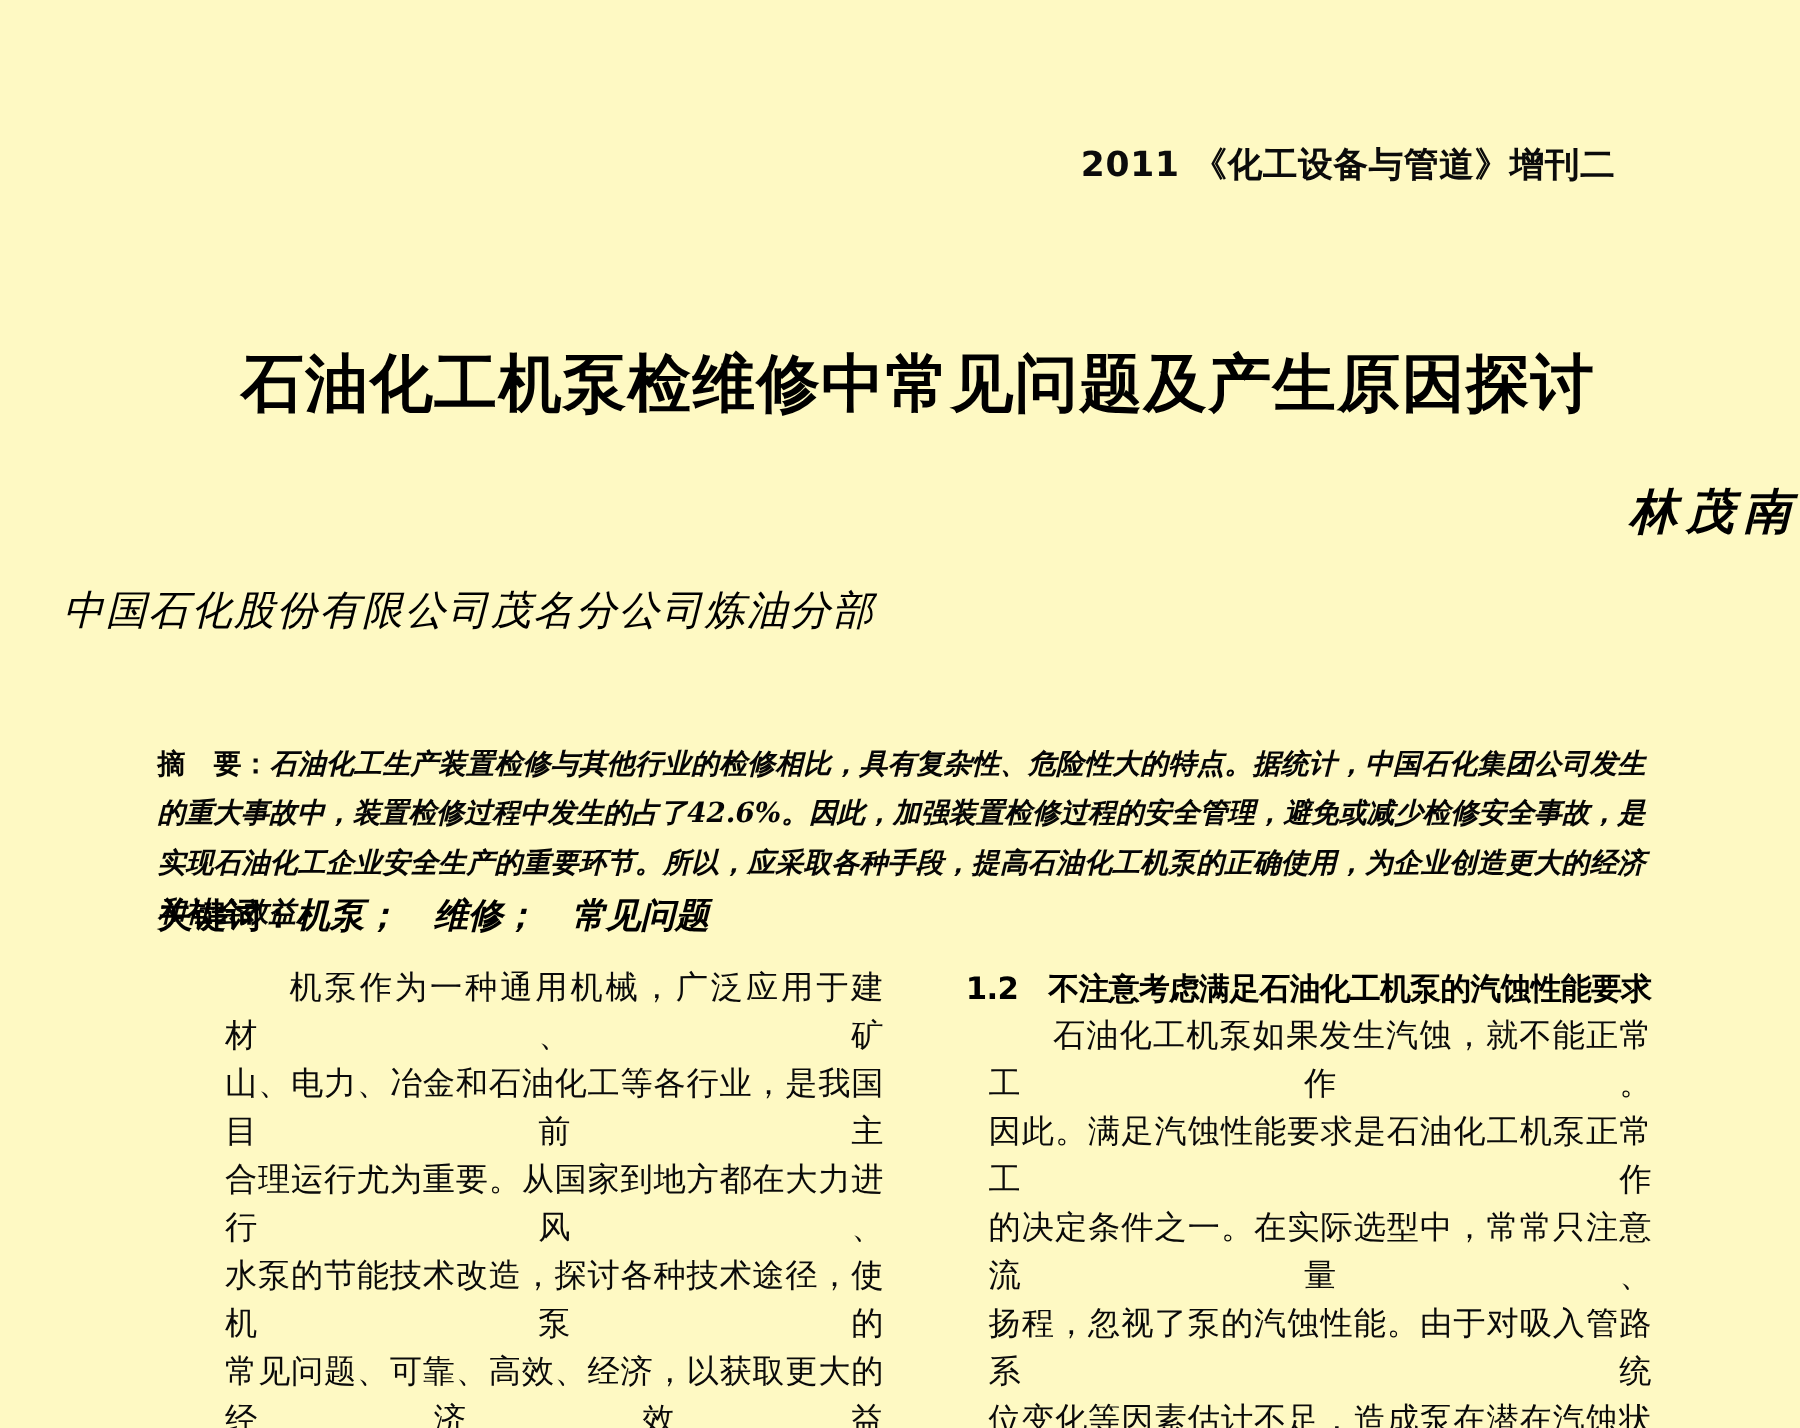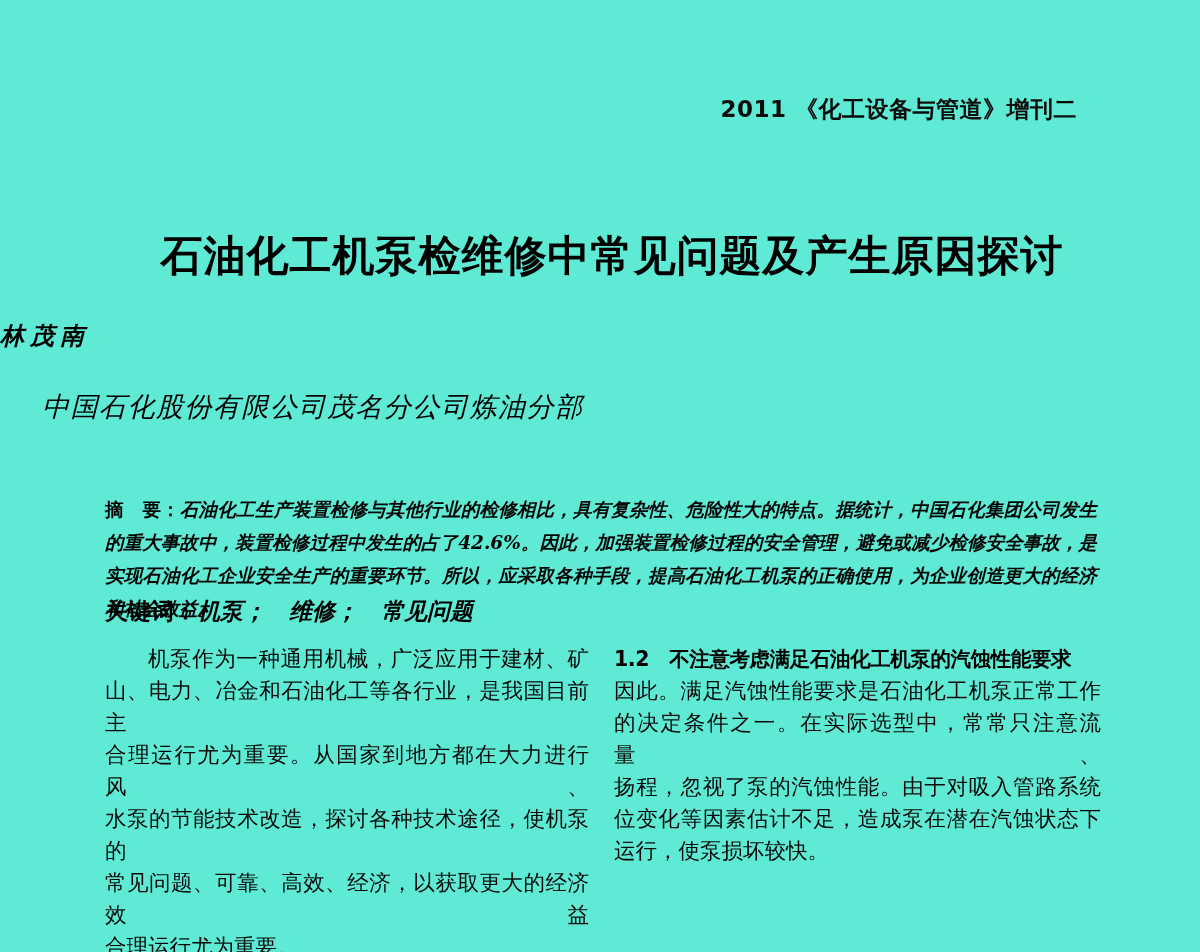--- a/index.html
+++ b/index.html
@@ -1,40 +1,40 @@
 <!DOCTYPE html>
 <html lang="zh"><head>
 <meta charset="utf-8">
 <style>
   html,body{margin:0;padding:0;background:#ffffff;}
   .page{
     position:relative;
     width:1200px;height:952px;
-    background:#5eead4;
+    background:#fef9c3;
     overflow:hidden;
     color:#000;
     font-family:"DejaVu Sans",sans-serif;
   }
   .journal-header{
     position:absolute;top:94px;right:123px;
     font-size:23px;font-weight:bold;letter-spacing:0.5px;
     color:#0b0b0b;
   }
   .title{
     position:absolute;top:228px;left:0;width:100%;
     margin:0;text-align:center;
     font-size:42px;font-weight:bold;letter-spacing:1px;
     color:#000;
     padding-left:12px;
   }
   .author{
     position:absolute;top:320px;left:0;width:100%;
-    text-align:left;
+    text-align:right;
     font-family:Liberation Sans, sans-serif;font-style:italic;font-weight:bold;
-    font-size:24px;letter-spacing:6px;
+    font-size:32px;letter-spacing:6px;
   }
   .affiliation{
     position:absolute;top:389px;left:0;width:100%;
     text-align:left;
     font-family:"DejaVu Serif",serif;font-style:italic;
     font-size:27px;letter-spacing:1.5px;font-weight:500;padding-left:42px;
   }
   .abstract{
     position:absolute;top:493px;left:105px;width:992px;
     margin:0;
@@ -55,26 +55,27 @@
   .col{
     position:absolute;top:643px;
     font-size:21.5px;line-height:32px;
     color:#0a0a0a;
   }
   .col-left{left:105px;width:484px;}
   .col-right{left:614px;width:487px;}
   .line{
     text-align:justify;
     text-align-last:justify;
+    margin-left:45px;
   }
   .line.indent{text-indent:2em;}
   .line.short{text-align-last:left;}
   .sec-h{
     margin:0;font-weight:bold;color:#000;
-    text-align:left;
+    text-align:right;
   }
   .col-right .sec-h{
     font-size:20.5px;line-height:32px;
   }
   .col-right .sec-h.tight{letter-spacing:-0.4px;}
 </style>
 </head>
 <body>
 
 <div class="page">
@@ -100,20 +101,21 @@
     <div class="line">山、电力、冶金和石油化工等各行业，是我国目前主</div>
     <div class="line">合理运行尤为重要。从国家到地方都在大力进行风、</div>
     <div class="line">水泵的节能技术改造，探讨各种技术途径，使机泵的</div>
     <div class="line">常见问题、可靠、高效、经济，以获取更大的经济效益</div>
     <div class="line short">合理运行尤为重要。</div>
 
   </div>
 
   <div class="col col-right">
     <h2 class="sec-h tight">1.2　不注意考虑满足石油化工机泵的汽蚀性能要求</h2>
+    <div class="line indent">石油化工机泵如果发生汽蚀，就不能正常工作。</div>
     <div class="line">因此。满足汽蚀性能要求是石油化工机泵正常工作</div>
     <div class="line">的决定条件之一。在实际选型中，常常只注意流量、</div>
     <div class="line">扬程，忽视了泵的汽蚀性能。由于对吸入管路系统</div>
     <div class="line">位变化等因素估计不足，造成泵在潜在汽蚀状态下</div>
     <div class="line short">运行，使泵损坏较快。</div>
 
   </div>
 
 </div>
 

